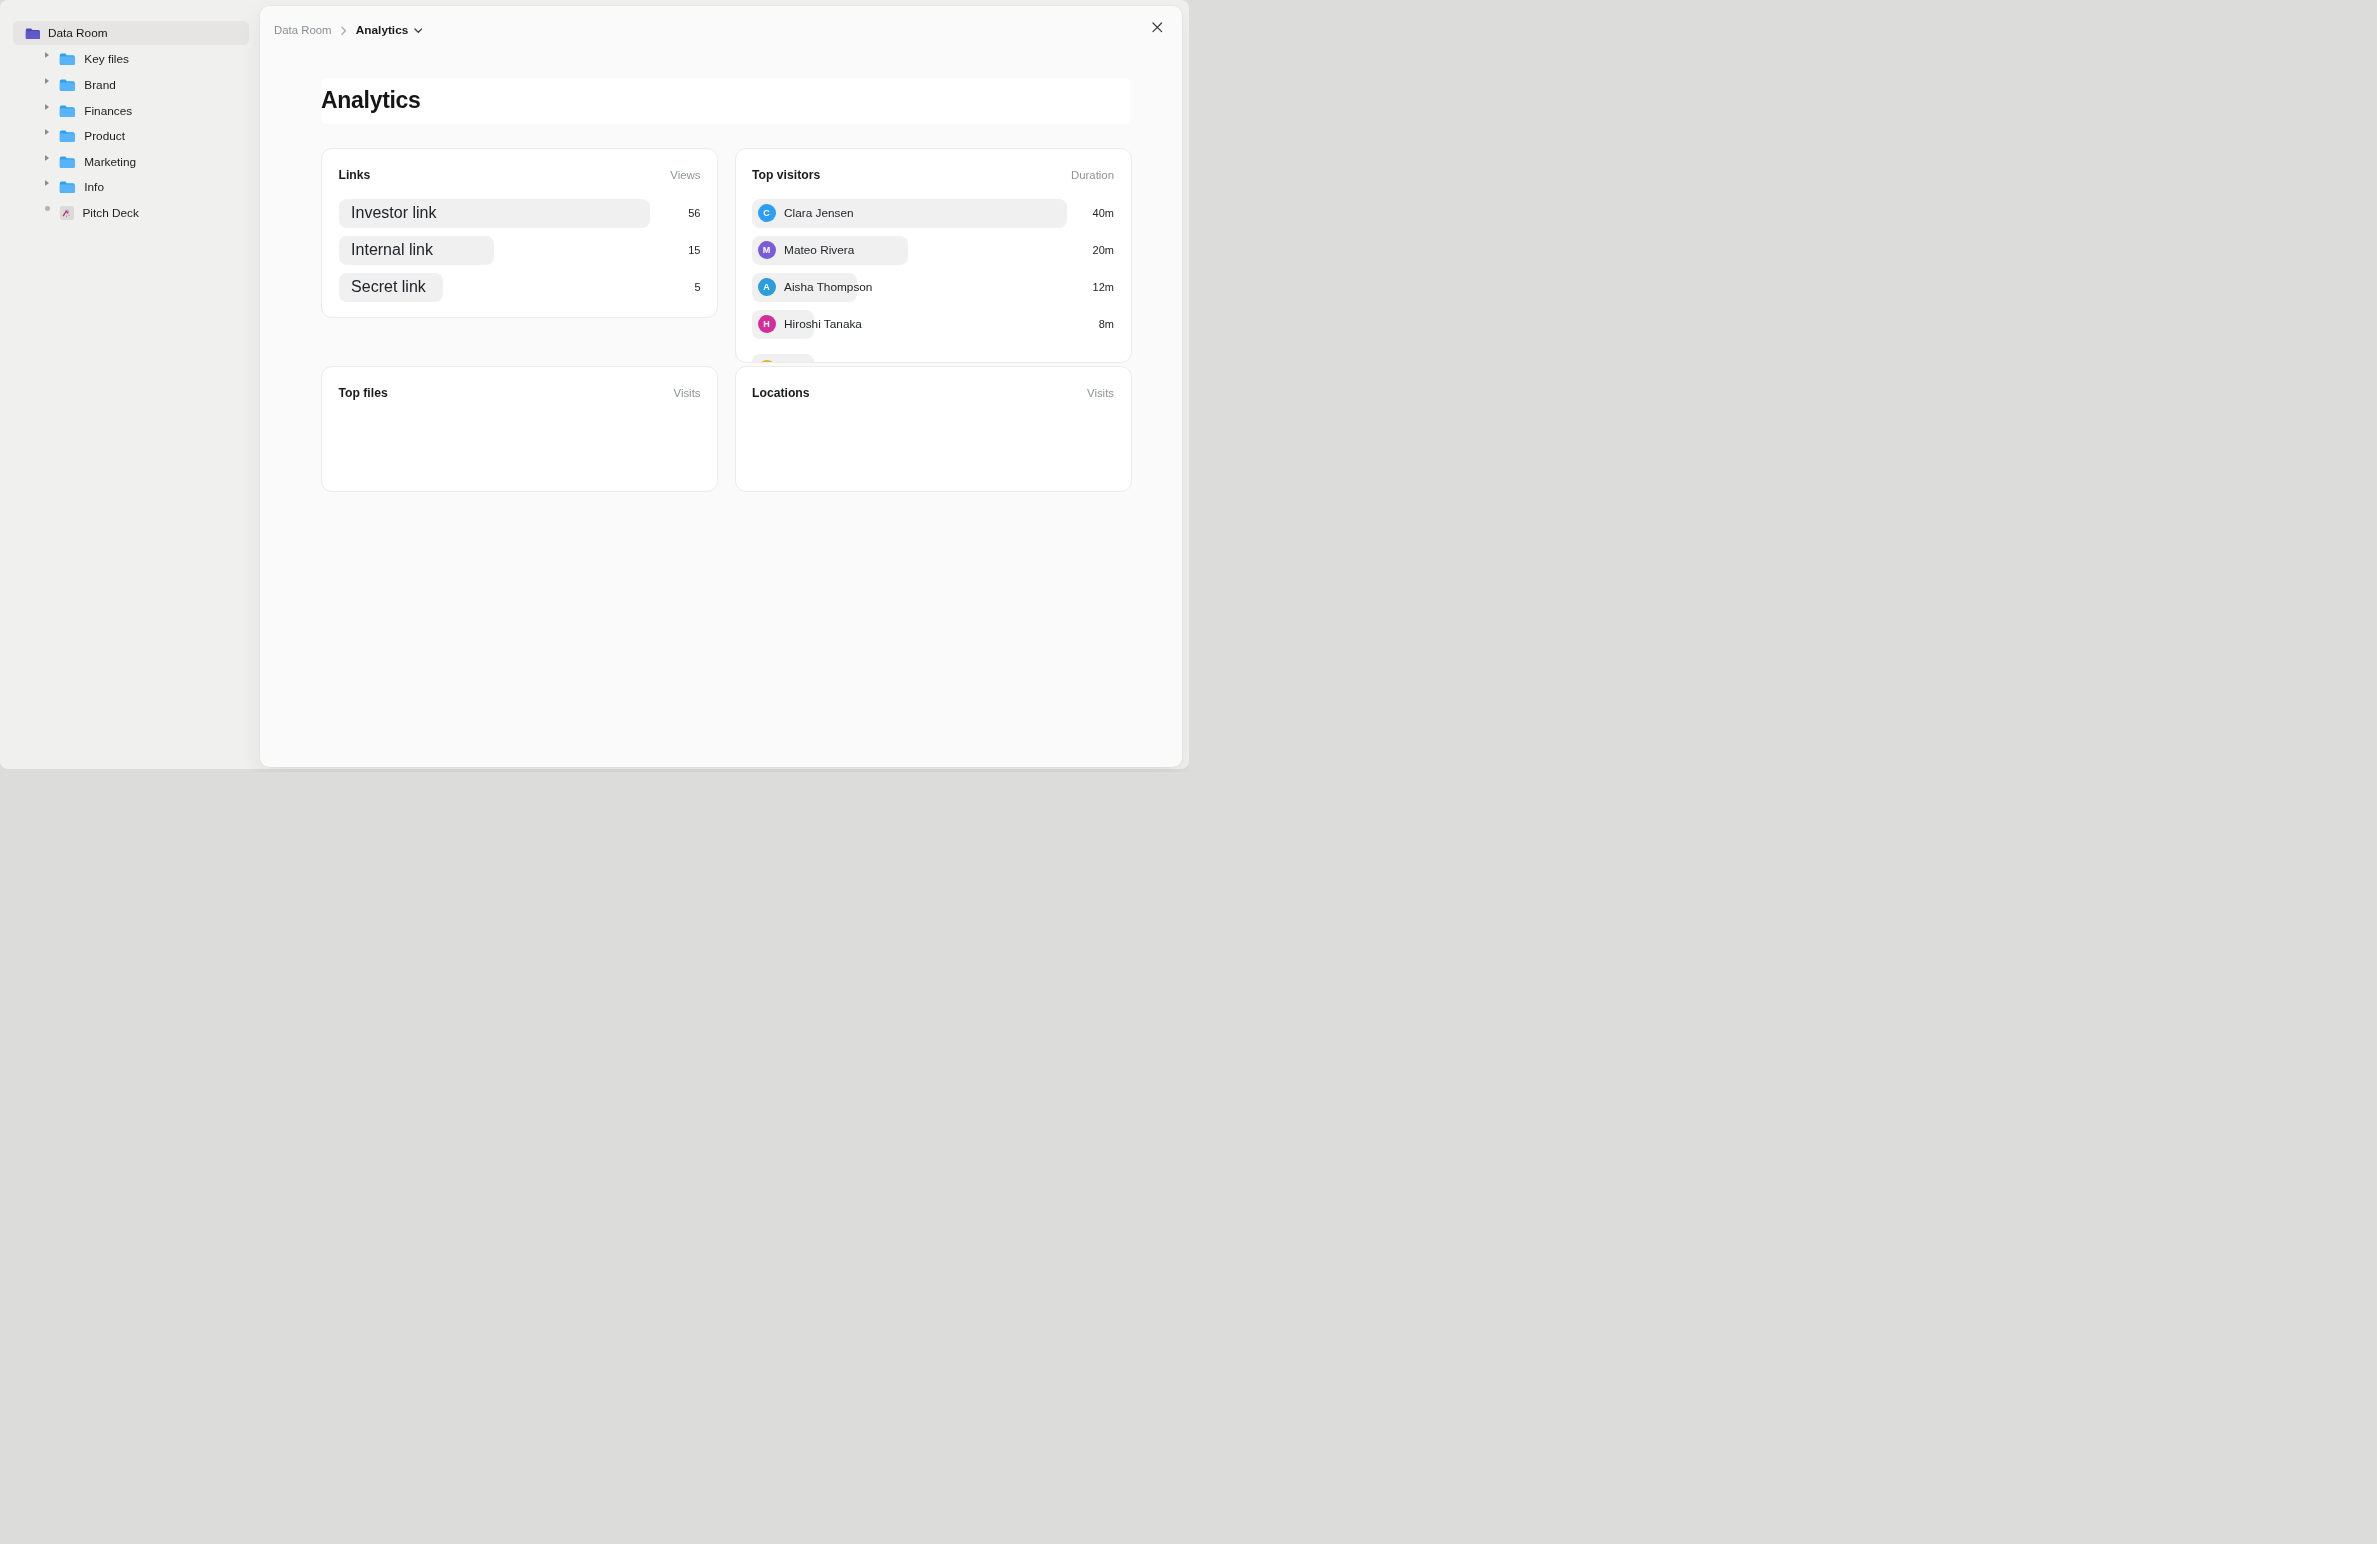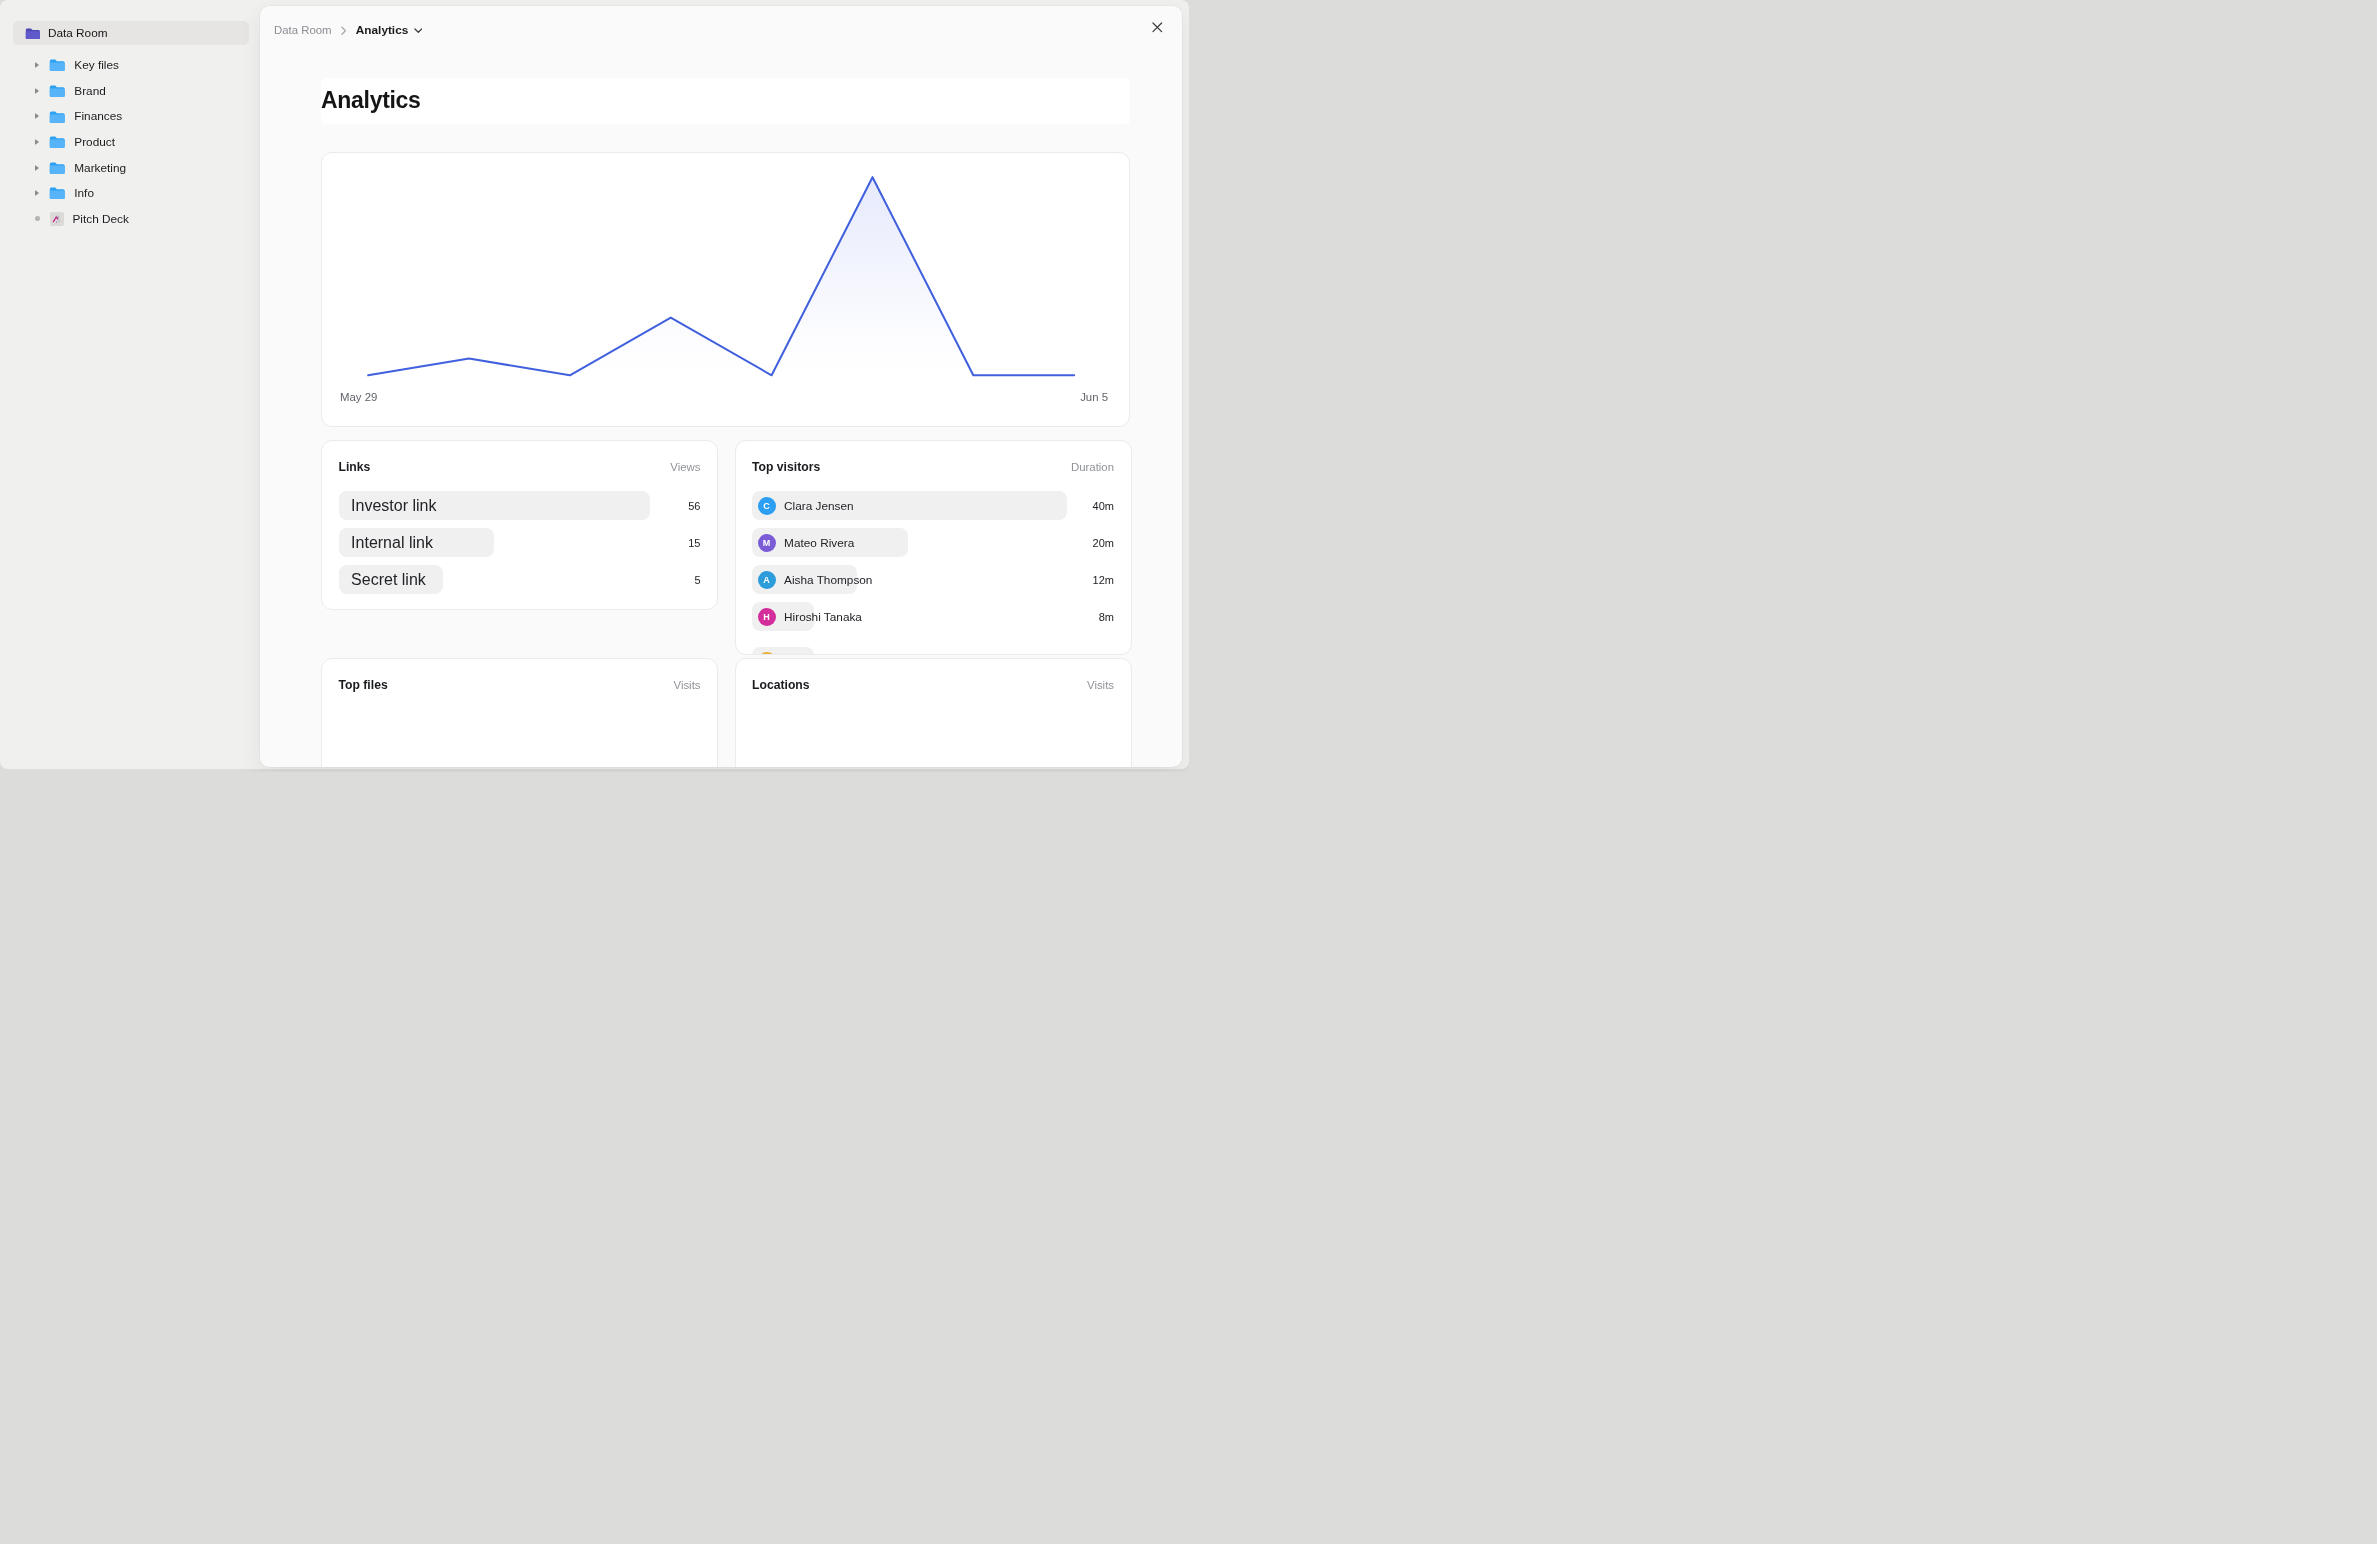--- a/index.html
+++ b/index.html
@@ -9,21 +9,21 @@
     font-family:"Liberation Sans","DejaVu Sans",sans-serif;
     -webkit-font-smoothing:antialiased;
   }
   .window{position:absolute;left:0;top:0;width:1189px;height:769px;background:#f0f0ef;border-radius:7.9px;}
 
   
   .sidebar{position:absolute;left:0;top:0;width:260px;height:100%;padding-top:21px;box-sizing:border-box;}
   .root-row{margin:0 11px 0 13.4px;height:24.4px;border-radius:5.5px;background:#e6e5e4;display:flex;align-items:center;padding-left:11.8px;gap:7px;cursor:default;}
   .root-row .lbl{font-size:11.8px;color:#161618;}
   .tree{margin-top:7px;}
-  .tree-row{height:25.6px;display:flex;align-items:center;padding-left:35px;cursor:default;}
+  .tree-row{height:25.6px;display:flex;padding-left:45px;cursor:default;}
   .tri{width:0;height:0;border-left:4.7px solid #8b8b8b;border-top:3.5px solid transparent;border-bottom:3.5px solid transparent;border-radius:0.8px;margin-right:10.2px;flex:none;}
   .dot{width:4.7px;height:4.7px;border-radius:50%;background:#b4b4b2;margin:0 10.2px 0 0;flex:none;}
   .tree-row .lbl{font-size:11.8px;color:#1c1c1e;margin-left:8.6px;}
   .folder{flex:none;display:block;}
   .thumb{flex:none;width:14px;height:14px;border-radius:3.1px;background:#dbdad7;overflow:hidden;}
 
   
   .panel{position:absolute;left:260px;top:6.3px;width:922px;height:761px;background:#fafafa;border-radius:9.4px;overflow:hidden;
          box-shadow:0 0 0 0.8px rgba(0,0,0,0.03),0 7.9px 23.6px rgba(0,0,0,0.07);}
   .panel-top{height:39px;display:flex;align-items:center;padding:4.7px 17.3px 0 14px;position:relative;}
@@ -171,35 +171,20 @@
       </span>
     </div>
 
     <div class="title-band">
       <h1>Analytics</h1>
     </div>
 
     <div class="content">
 
 
-      <div class="card chart-card">
-        <svg viewBox="0 0 1031 350" preserveAspectRatio="none">
-          <defs>
-            <linearGradient id="areaGrad" x1="0" y1="0" x2="0" y2="1">
-              <stop offset="0" stop-color="#6378eb" stop-opacity="0.16"></stop>
-              <stop offset="0.8" stop-color="#6378eb" stop-opacity="0.02"></stop>
-              <stop offset="1" stop-color="#6378eb" stop-opacity="0"></stop>
-            </linearGradient>
-          </defs>
-          <polygon id="chart-area" fill="url(#areaGrad)" points="59.0,285.0 187.9,263.6 316.7,285.0 445.6,211.0 574.4,285.0 703.3,31.0 832.1,285.0 961.0,285.0 961,285 59,285"></polygon>
-          <polyline id="chart-line" fill="none" stroke-width="2.6" stroke-linejoin="round" stroke-linecap="round" points="59.0,285.0 187.9,263.6 316.7,285.0 445.6,211.0 574.4,285.0 703.3,31.0 832.1,285.0 961.0,285.0" stroke="#4160dd"></polyline>
-        </svg>
-        <span class="x-label left">May 29</span>
-        <span class="x-label right">Jun 5</span>
-      </div>
 
       <div class="row2">
 
         <div class="card half links-card">
           <div class="card-head">
             <span class="card-title">Links</span>
             <span class="card-valhead">Views</span>
           </div>
           <div class="rows">
             <div class="bar-row">

